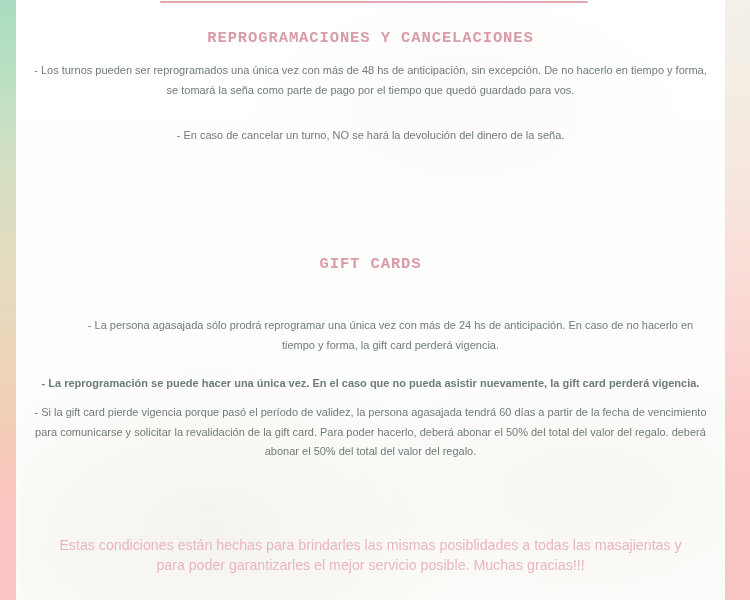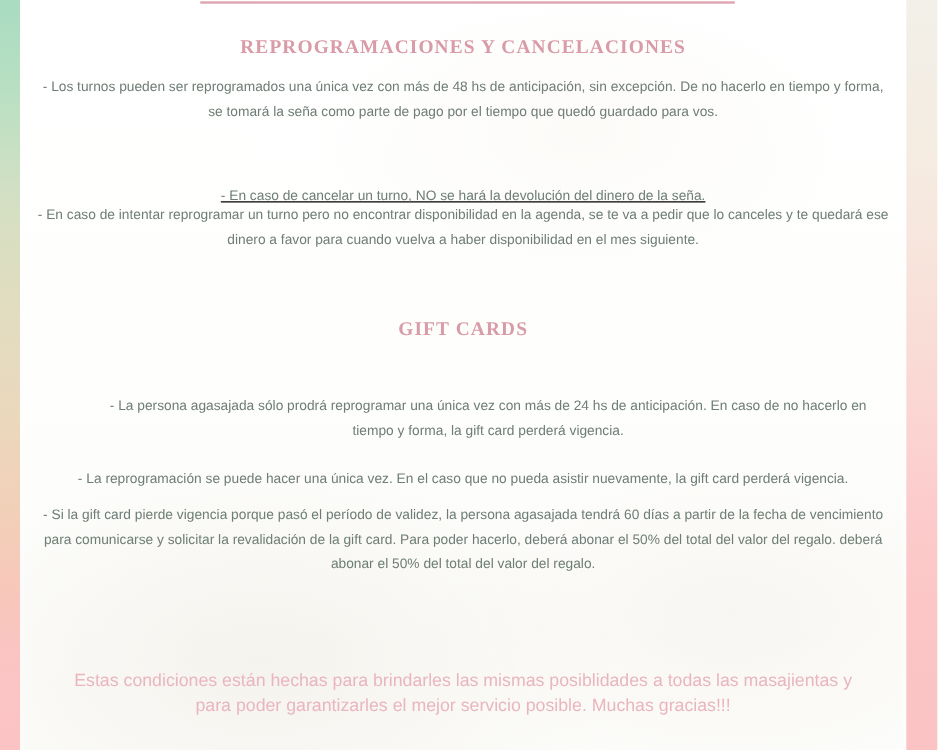--- a/index.html
+++ b/index.html
@@ -104,21 +104,21 @@
     left: 144px;
     width: 428px;
     height: 2px;
     background: #dfa8b2;
     border-radius: 1px;
   }
 
   .section-heading {
     text-align: center;
     color: #d89ba7;
-    font-family: Liberation Serif, serif;
+    font-family: Liberation Mono, monospace;
     font-weight: bold;
     font-size: 15.5px;
     letter-spacing: 0.9px;
     margin: 0;
   }
 
   .body-text {
     text-align: center;
     color: #6e7d75;
     font-family: "Liberation Sans", sans-serif;
@@ -135,26 +135,26 @@
     font-size: 14.2px;
     line-height: 19.5px;
     margin: 0;
     padding: 0 32px;
   }
 
   
   .blk { position: absolute; left: 0; right: 0; }
   .h-repro   { top: 29px; }
   .p-repro-1 { top: 61px; }
-  .p-repro-2 { top: 148px; text-decoration: underline; }
+  .p-repro-2 { top: 126px; }
   .p-repro-3 { top: 163px; }
   .h-gift    { top: 255px; }
   .p-gift-1  { top: 282px; }
   .p-gift-2  { top: 316px; margin-left: 40px; }
-  .p-gift-3  { top: 374px; }
+  .p-gift-3  { top: 374px; font-weight: bold; }
   .p-gift-4  { top: 403px; }
   .p-closing { top: 536px; }
 </style>
 </head>
 <body>
 
 <div class="page">
 
   <div class="paper-texture"></div>
 
@@ -170,23 +170,20 @@
     </div>
 
     <div class="blk p-repro-1">
       <p class="body-text">- Los turnos pueden ser reprogramados una única vez con más de 48 hs de anticipación, sin excepción. De no hacerlo en tiempo y forma, se tomará la seña como parte de pago por el tiempo que quedó guardado para vos.</p>
     </div>
 
     <div class="blk p-repro-2">
       <p class="body-text">- En caso de cancelar un turno, NO se hará la devolución del dinero de la seña.</p>
     </div>
 
-    <div class="blk p-repro-3">
-      <p class="body-text">- En caso de intentar reprogramar un turno pero no encontrar disponibilidad en la agenda, se te va a pedir que lo canceles y te quedará ese dinero a favor para cuando vuelva a haber disponibilidad en el mes siguiente.</p>
-    </div>
 
     <div class="blk h-gift">
       <h2 class="section-heading">GIFT CARDS</h2>
     </div>
 
 
     <div class="blk p-gift-2">
       <p class="body-text">- La persona agasajada sólo prodrá reprogramar una única vez con más de 24 hs de anticipación. En caso de no hacerlo en tiempo y forma, la gift card perderá vigencia.</p>
     </div>
 

